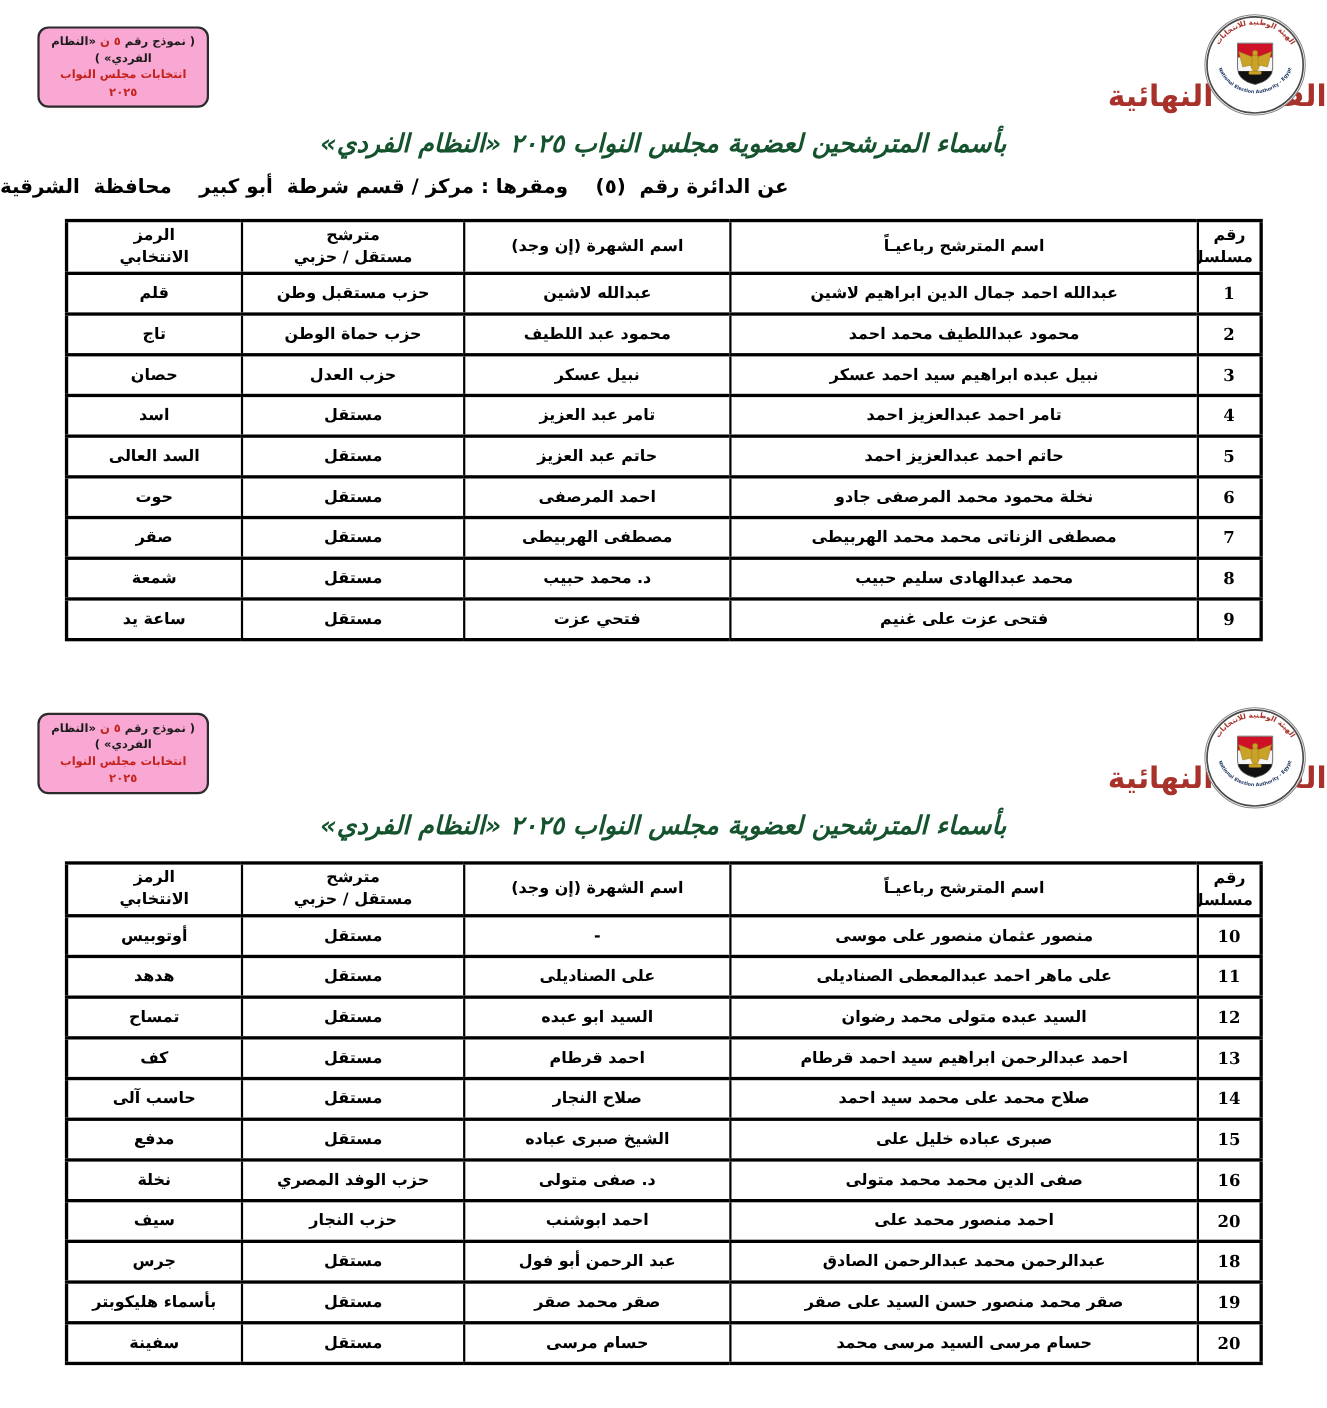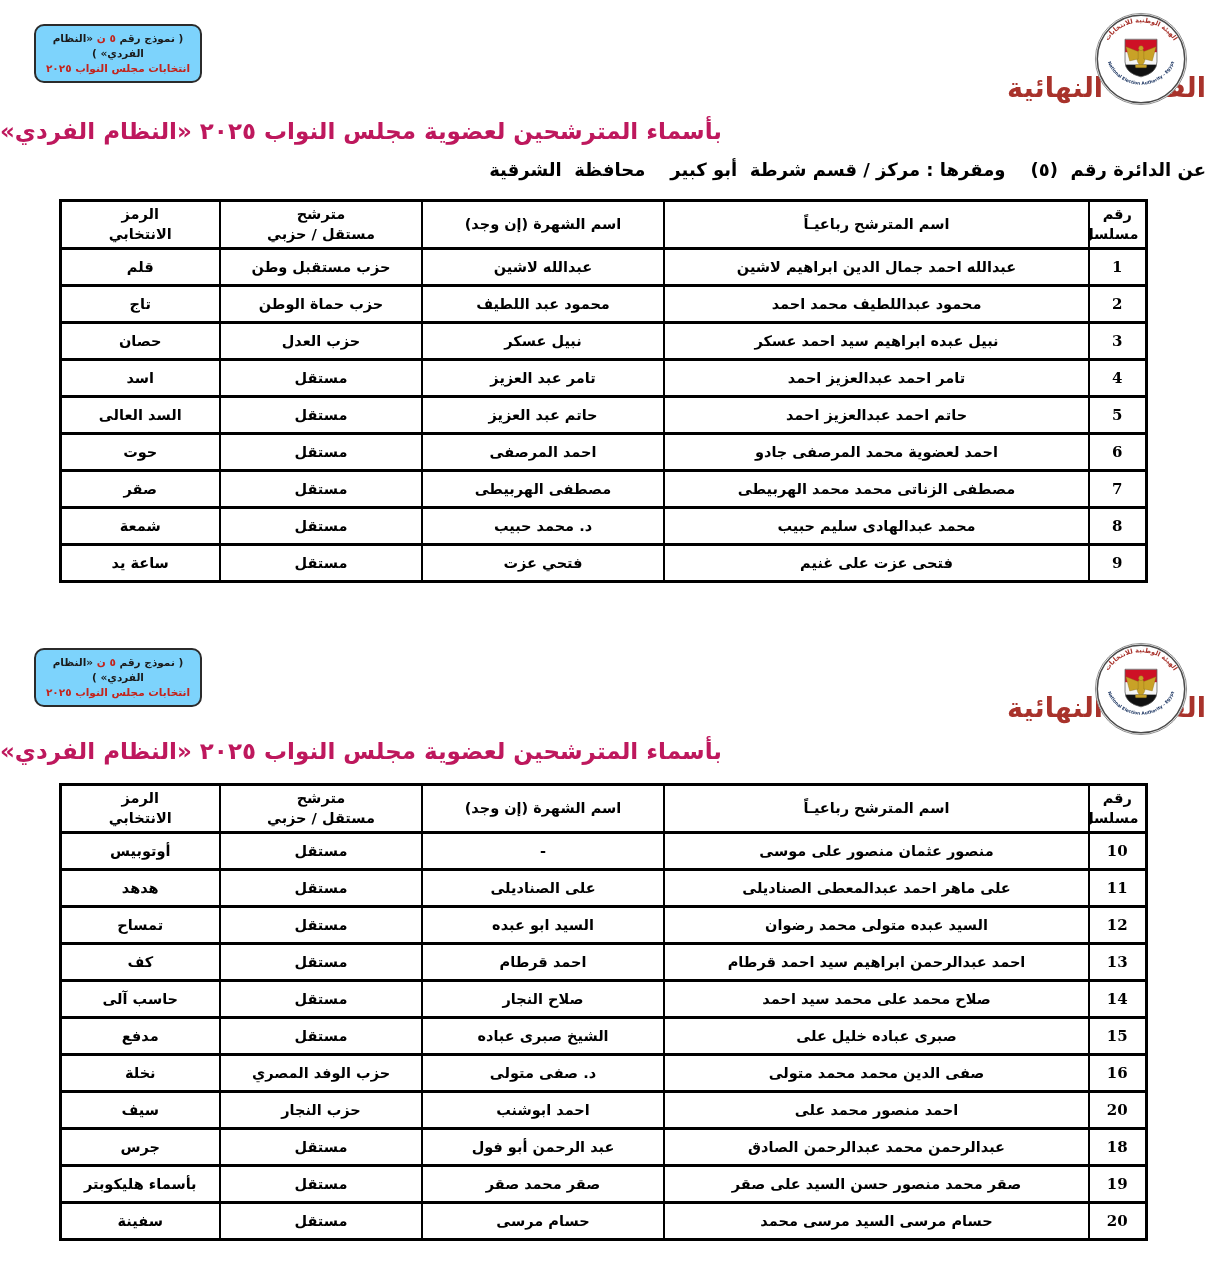--- a/index.html
+++ b/index.html
@@ -12,54 +12,55 @@
     overflow: hidden;
     color: #000;
   }
   .section { position: relative; width: 1206px; }
   .section-1 { height: 640px; }
   .section-2 { height: 640px; }
 
   
   .stamp {
     position: absolute; top: 24px; left: 34px;
-    width: 168px;
+    width: 156px;
     border: 2px solid #2b2b2b;
     border-radius: 10px;
     padding: 5px 6px 4px 6px;
     text-align: center;
     direction: rtl;
-    background: #7dd3fc;
+    background: #f9a8d4;
   }
   .section-2 .stamp { top: 8px; }
   .stamp .l1 { font-size: 10.5px; font-weight: bold; color: #1b1b1b; line-height: 1.45; }
   .stamp .l1 .hl { color: #c3241c; }
   .stamp .l2 { font-size: 10.5px; font-weight: bold; color: #c3241c; line-height: 1.45; }
 
   
   .logo { position: absolute; top: 12px; right: 18px; width: 94px; height: 94px; }
   .section-2 .logo { top: 2px; }
 
   .title {
     margin: 0; padding-top: 72px;
     font-size: 27px; line-height: 32px;
     font-weight: bold;
     color: #a8322b;
   }
   .section-2 .title { padding-top: 52px; }
   .subtitle {
     margin: 13px 0 0 0;
-    text-align: left;
+    text-align: center;
     font-size: 23px; line-height: 28px;
     font-weight: bold;
-    color: #be185d;
+    color: #14532d;
+    font-style: italic;
   }
   .district {
     margin: 13px 0 0 0;
-    text-align: right;
+    text-align: left;
     font-size: 18px; line-height: 23px;
     font-weight: bold;
     color: #000;
     white-space: pre-wrap;
   }
 
   table.candidates {
     border-collapse: collapse;
     table-layout: fixed;
     width: 1086px;
@@ -192,21 +193,21 @@
         </tr>
         <tr>
           <td class="serial">5</td>
           <td>حاتم احمد عبدالعزيز احمد</td>
           <td>حاتم عبد العزيز</td>
           <td>مستقل</td>
           <td>السد العالى</td>
         </tr>
         <tr>
           <td class="serial">6</td>
-          <td>احمد لعضوية محمد المرصفى جادو</td>
+          <td>نخلة محمود محمد المرصفى جادو</td>
           <td>احمد المرصفى</td>
           <td>مستقل</td>
           <td>حوت</td>
         </tr>
         <tr>
           <td class="serial">7</td>
           <td>مصطفى الزناتى محمد محمد الهربيطى</td>
           <td>مصطفى الهربيطى</td>
           <td>مستقل</td>
           <td>صقر</td>

